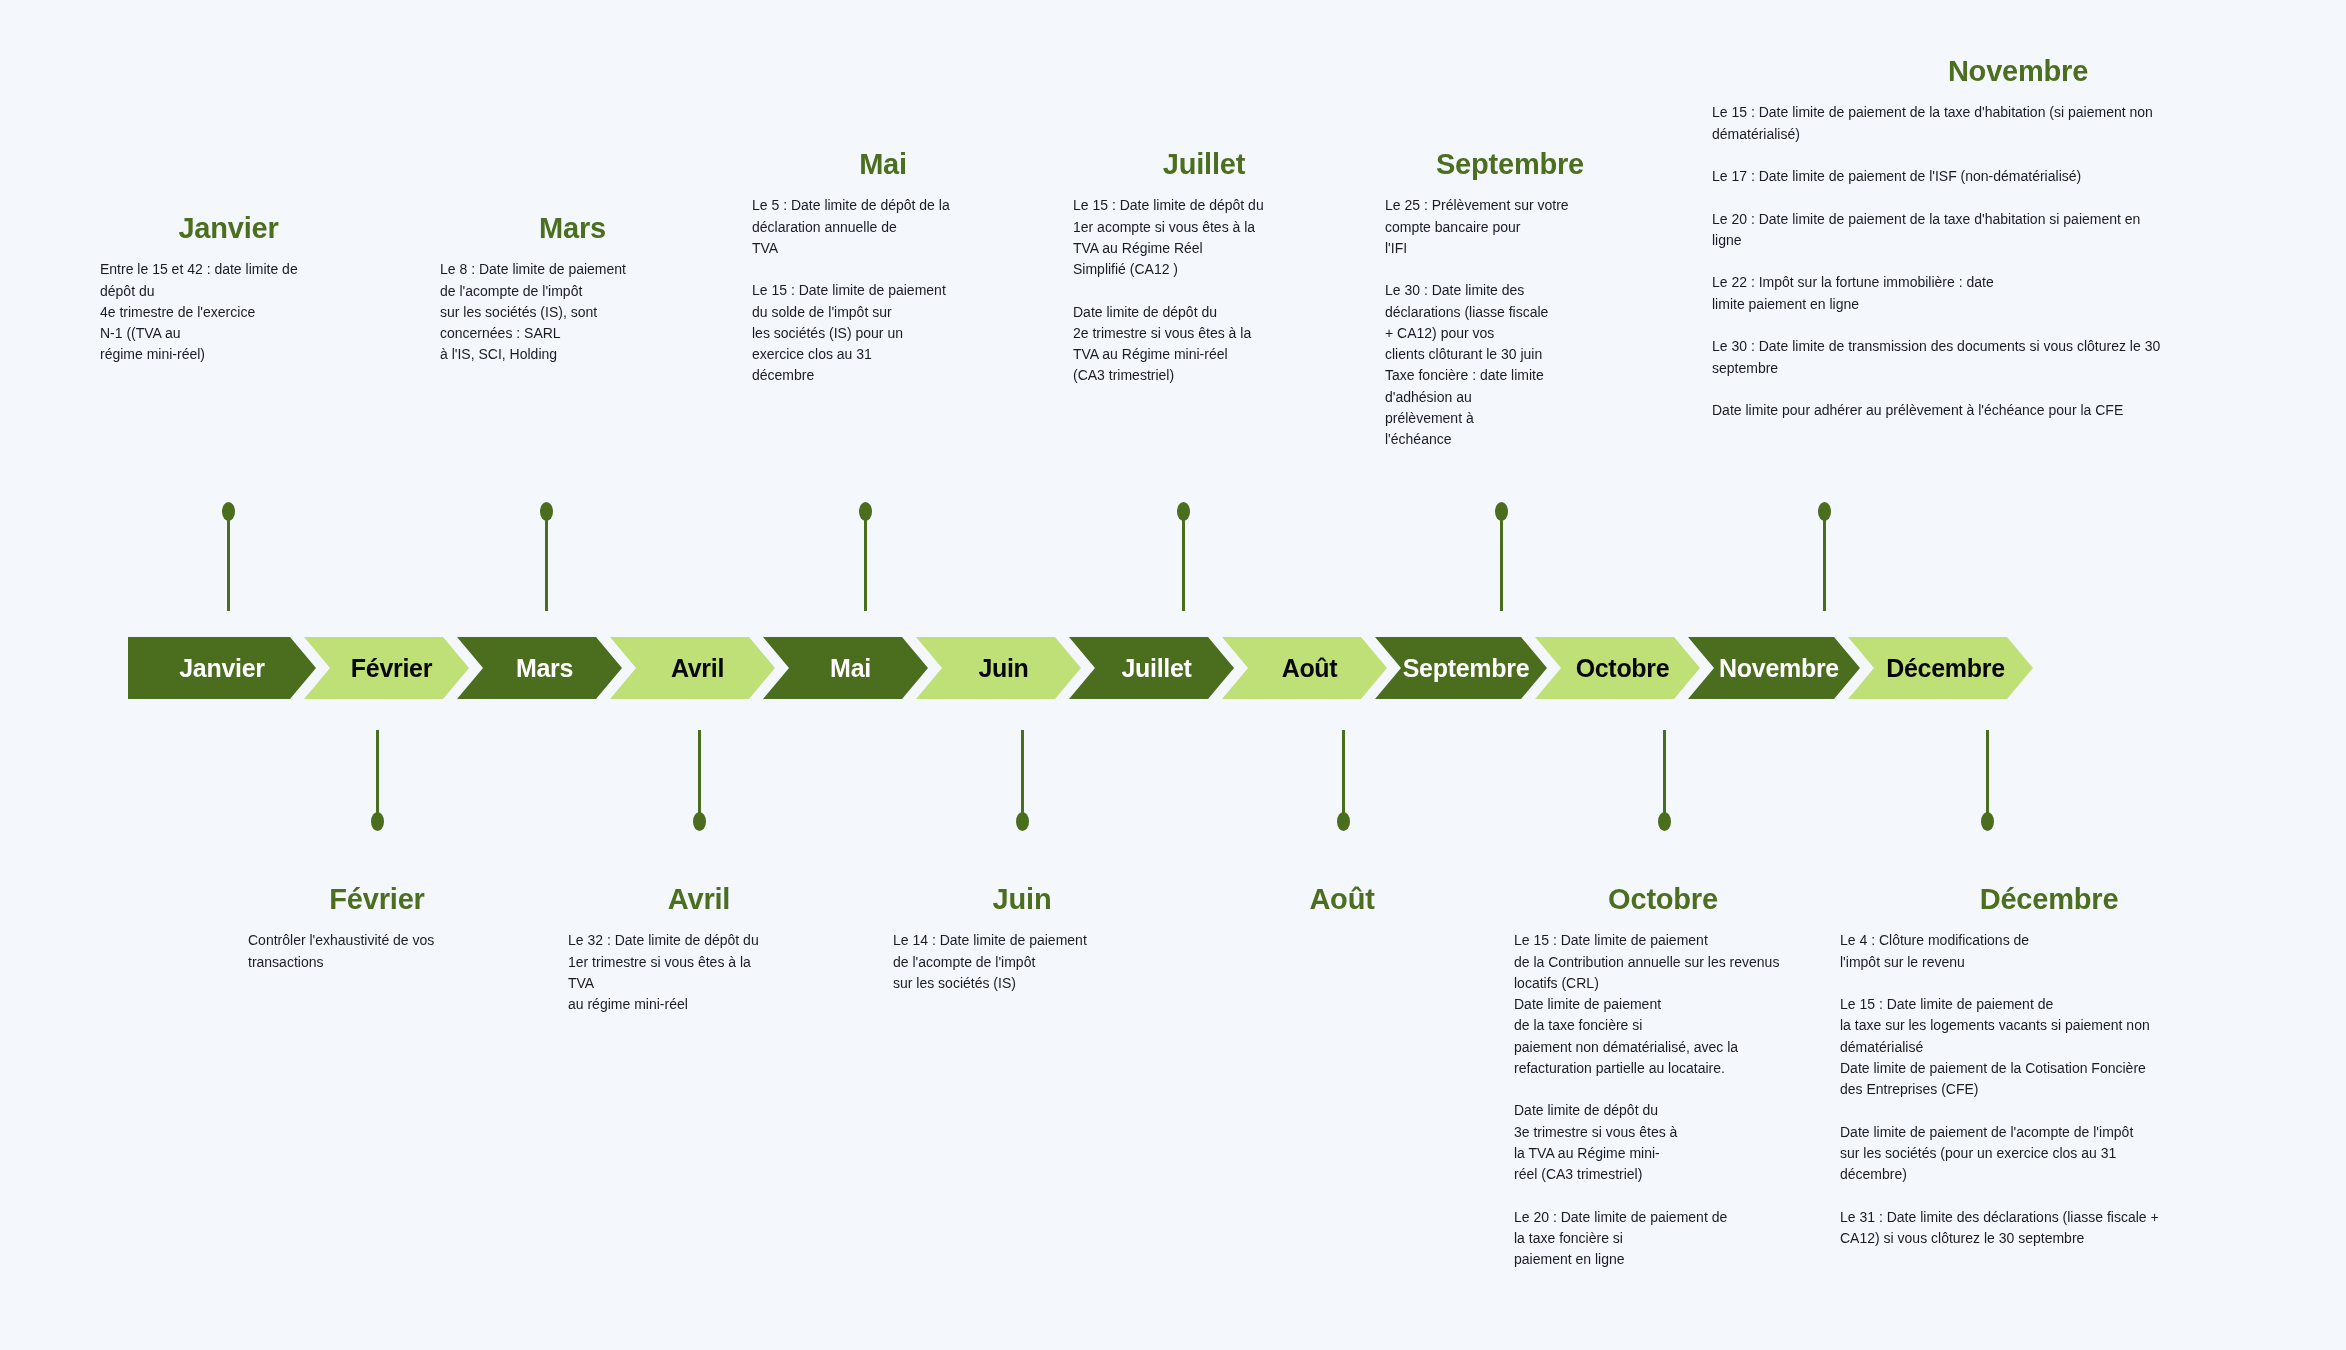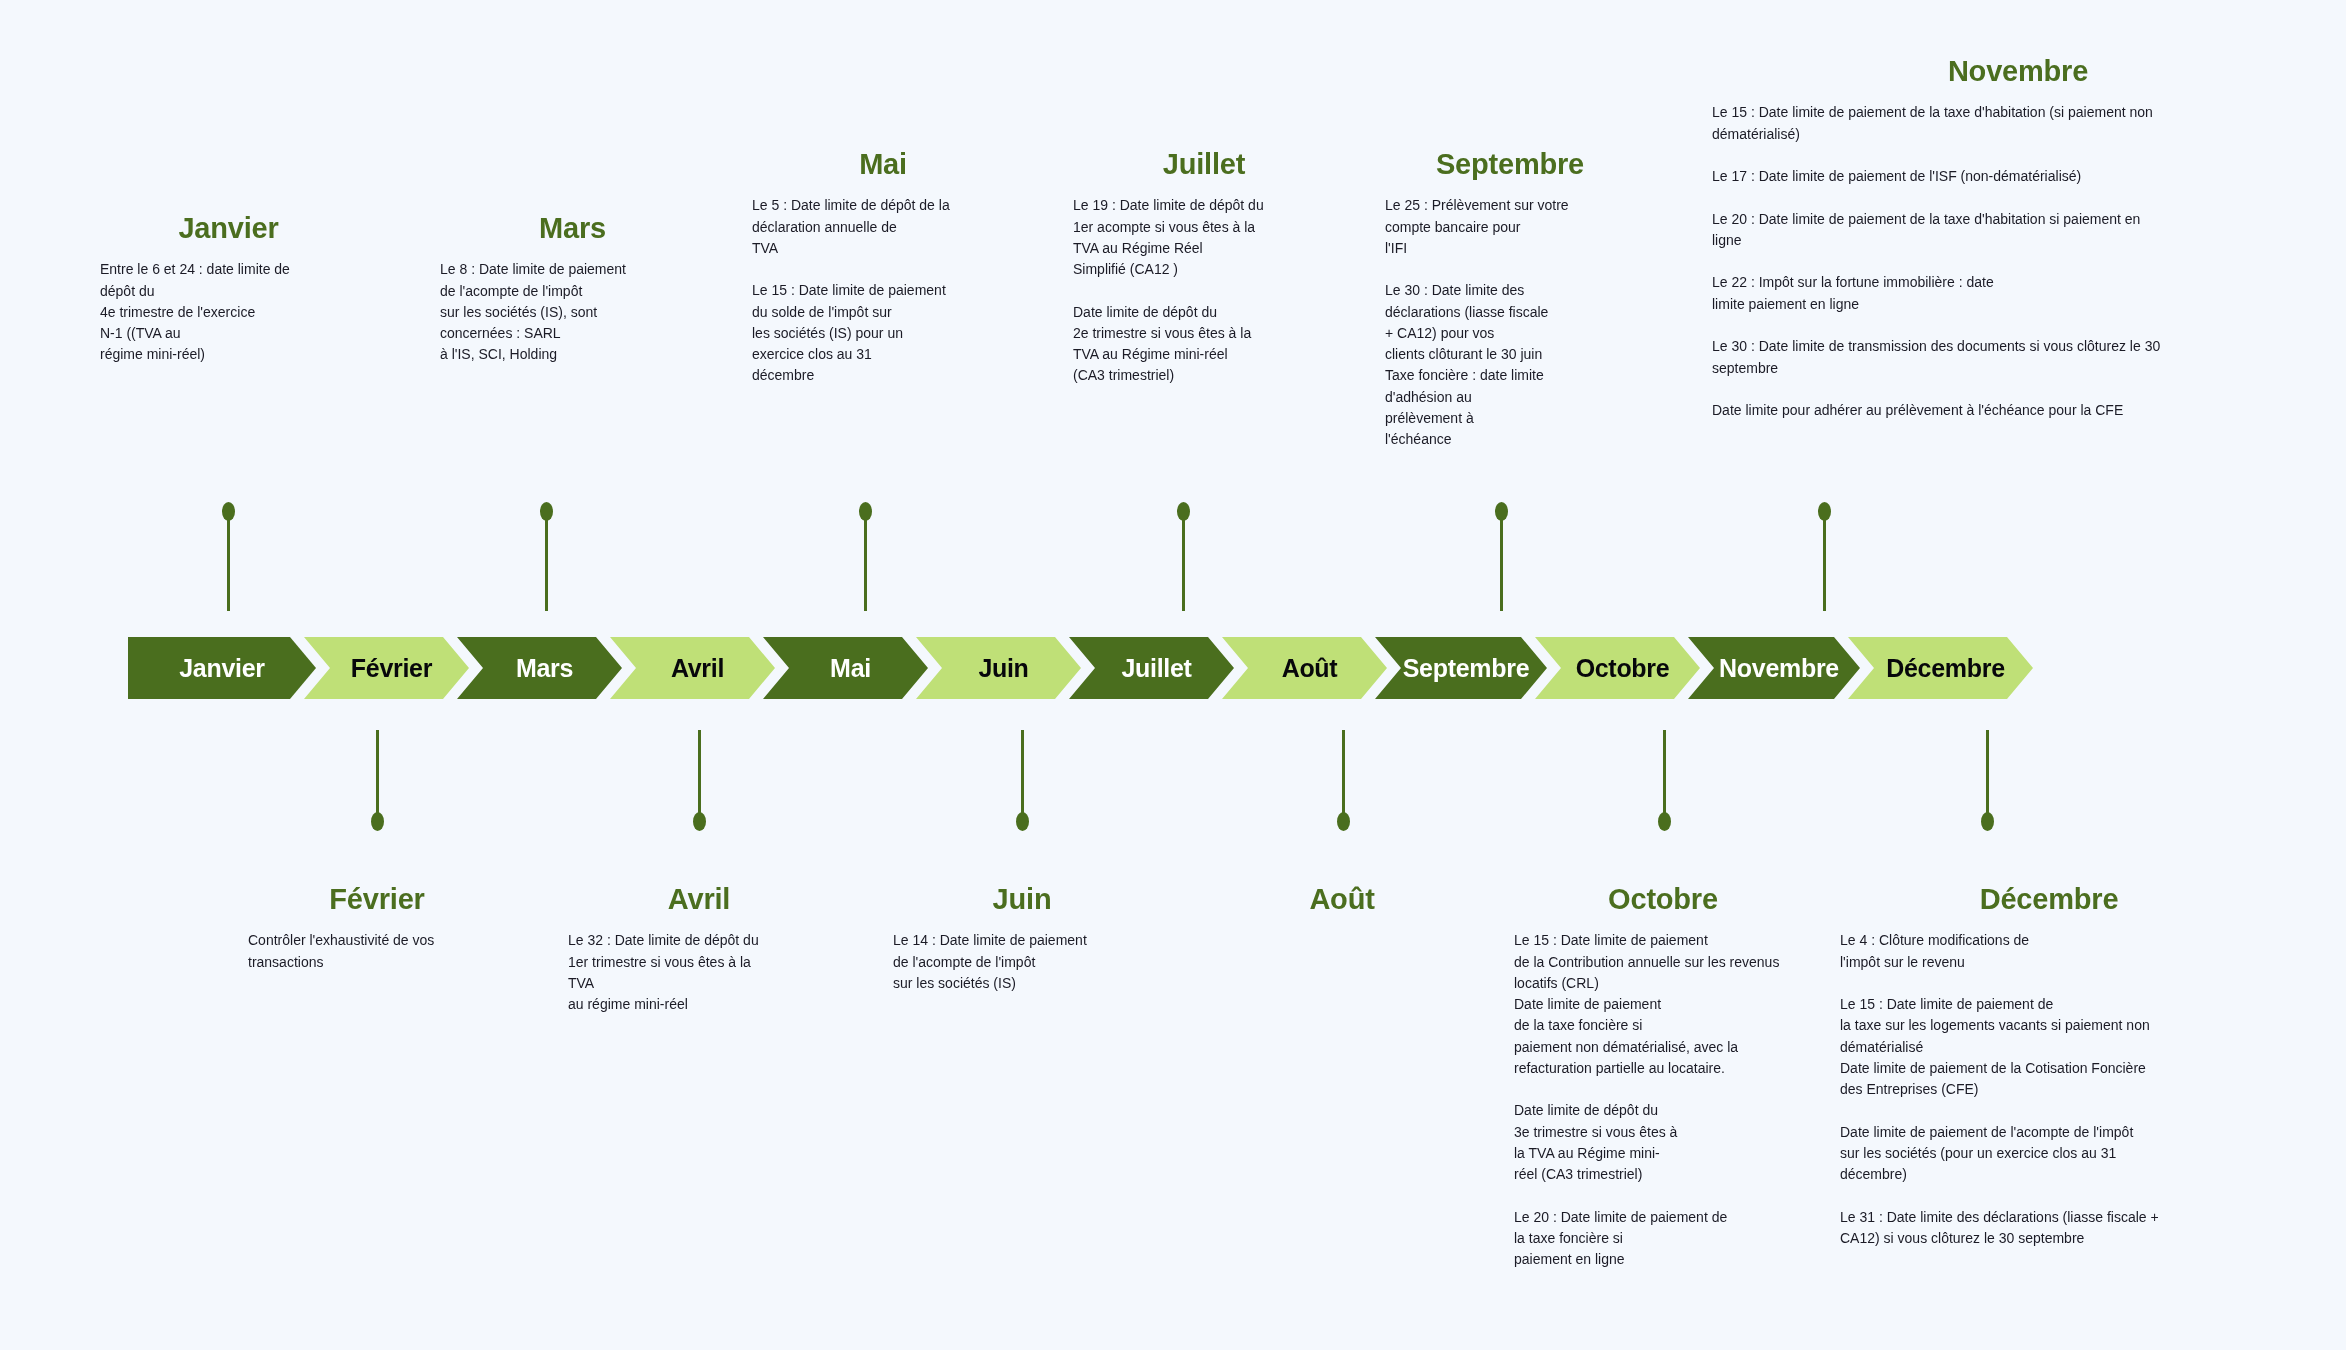--- a/index.html
+++ b/index.html
@@ -75,21 +75,21 @@
   .stem.up .dot   { top: -9px; }
   .stem.down .dot { bottom: -9px; }
 </style>
 </head>
 <body>
 
 <div id="root">
 
   <div class="col" style="left:100px; top:212px; width:257px;">
     <div class="col-title">Janvier</div>
-    <div class="col-body">Entre le 6 et 24 : date limite de
+    <div class="col-body">Entre le 15 et 42 : date limite de
 dépôt du
 4e trimestre de l'exercice
 N-1 ((TVA au
 régime mini-réel)</div>
   </div>
 
   <div class="col" style="left:440px; top:212px; width:265px;">
     <div class="col-title">Mars</div>
     <div class="col-body">Le 8 : Date limite de paiement
 de l'acompte de l'impôt
@@ -106,21 +106,21 @@
 
 Le 15 : Date limite de paiement
 du solde de l'impôt sur
 les sociétés (IS) pour un
 exercice clos au 31
 décembre</div>
   </div>
 
   <div class="col" style="left:1073px; top:148px; width:262px;">
     <div class="col-title">Juillet</div>
-    <div class="col-body">Le 19 : Date limite de dépôt du
+    <div class="col-body">Le 15 : Date limite de dépôt du
 1er acompte si vous êtes à la
 TVA au Régime Réel
 Simplifié (CA12 )
 
 Date limite de dépôt du
 2e trimestre si vous êtes à la
 TVA au Régime mini-réel
 (CA3 trimestriel)</div>
   </div>
 

